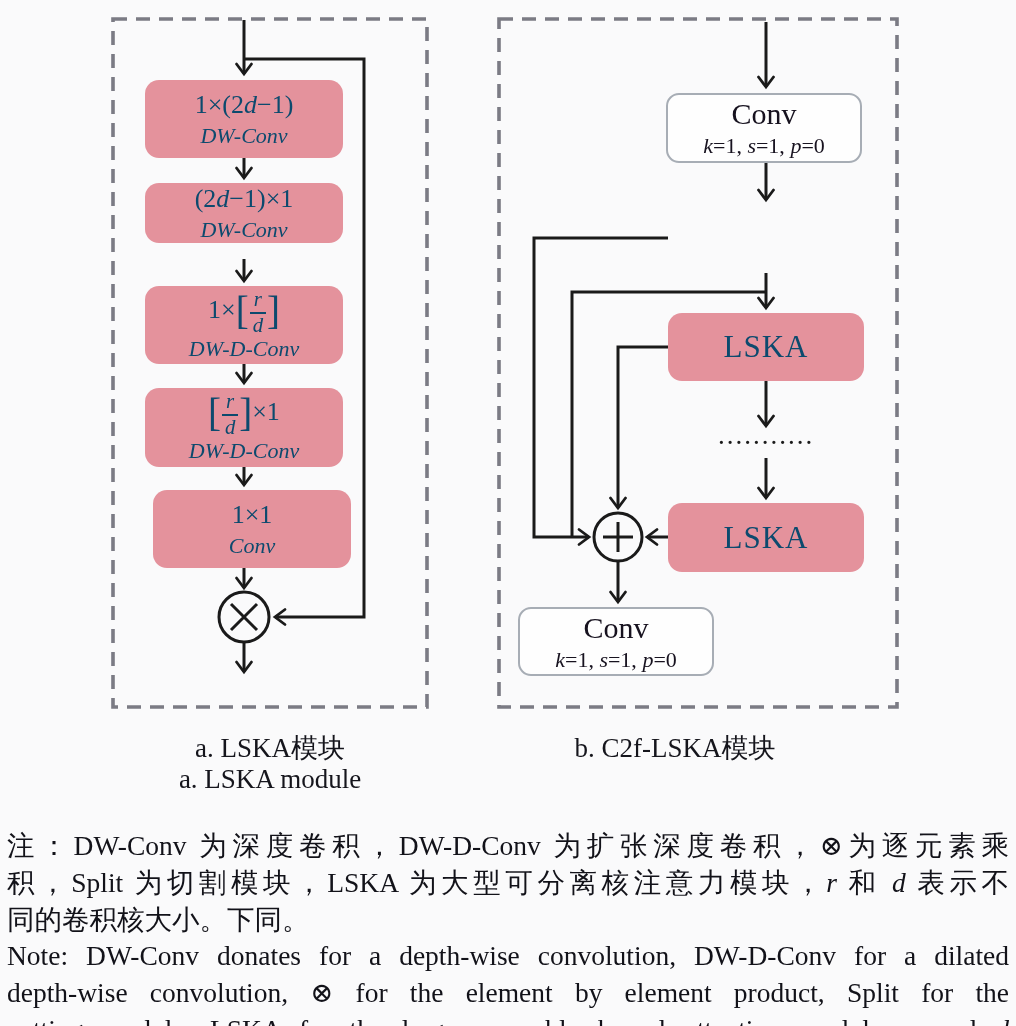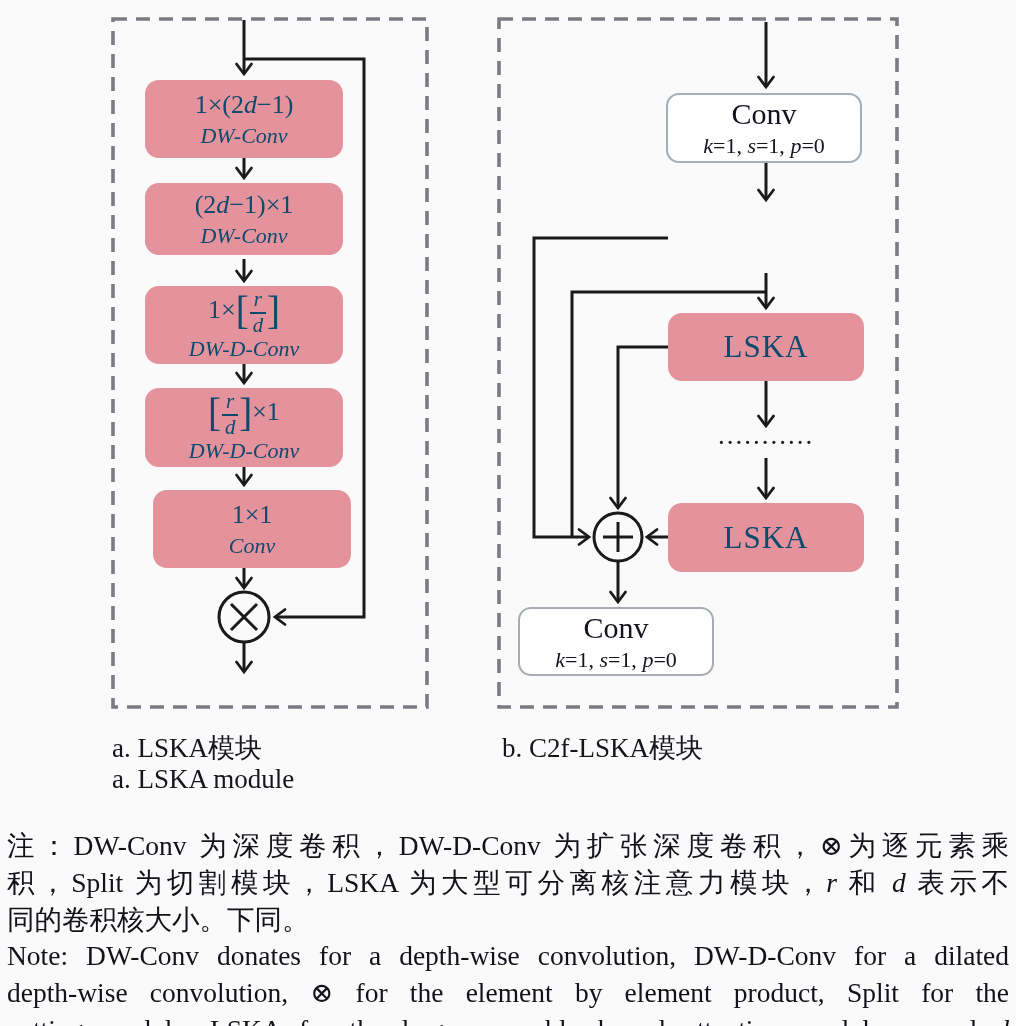--- a/index.html
+++ b/index.html
@@ -13,21 +13,21 @@
        line-height:1.16;box-sizing:border-box;}
   .pink{background:#e4929c;border-radius:14px;color:#0c4a6e;}
   .white{background:#fefefe;border:2px solid #a7adb5;border-radius:13px;color:#17121f;}
 
   .l1{font-size:26px;}
   .l2{font-size:22px;margin-top:3px;font-style:italic;}
   .big{font-size:31px;letter-spacing:1px;}
 
   
   .a1{left:145px;top:80px; width:198px;height:78px;}
-  .a2{left:145px;top:183px;width:198px;height:72px;}
+  .a2{left:145px;top:183px;width:198px;height:60px;}
   .a3{left:145px;top:286px;width:198px;height:78px;}
   .a4{left:145px;top:388px;width:198px;height:79px;}
   .a5{left:145px;top:490px;width:198px;height:78px;margin-left:8px;}
   .a3 .l2,.a4 .l2{margin-top:0;}
 
   
   .b-conv1{left:666px;top:93px; width:196px;height:70px;}
   .b-split{left:668px;top:205px;width:196px;height:68px;}
   .b-lska1{left:668px;top:313px;width:196px;height:68px;}
   .b-lska2{left:668px;top:503px;width:196px;height:69px;}
@@ -38,24 +38,24 @@
   .dots{position:absolute;z-index:2;left:666px;top:420px;width:200px;height:30px;
         text-align:center;font-size:27px;letter-spacing:2px;color:#1a1a1a;}
 
   
   .frac{display:inline-flex;flex-direction:column;align-items:center;
         vertical-align:middle;line-height:1;font-size:0.80em;margin:0 1px;}
   .fn{border-bottom:2px solid currentColor;padding:0 4px 2px;}
   .fd{padding-top:1px;}
   .br{font-size:1.5em;line-height:0.8;vertical-align:middle;position:relative;top:-2px;}
 
-  .caption{position:absolute;z-index:2;text-align:left;font-size:27px;color:#15151c;}
+  .caption{position:absolute;z-index:2;text-align:center;font-size:27px;color:#15151c;}
   .cap-a-zh{left:112px;top:730px;width:316px;}
   .cap-a-en{left:112px;top:764px;width:316px;}
-  .cap-b-zh{left:502px;top:730px;width:400px;}
+  .cap-b-zh{left:475px;top:730px;width:400px;}
   .cap-b-en{left:498px;top:764px;width:400px;}
 
   .note{position:absolute;z-index:2;left:7px;top:828px;width:1002px;
         font-size:27.5px;line-height:36.8px;color:#121219;}
   .note-line{text-align:justify;text-align-last:justify;white-space:normal;}
   .note-line:nth-child(3){text-align-last:left;}
   i{font-style:italic;}
 </style>
 </head>
 <body>

